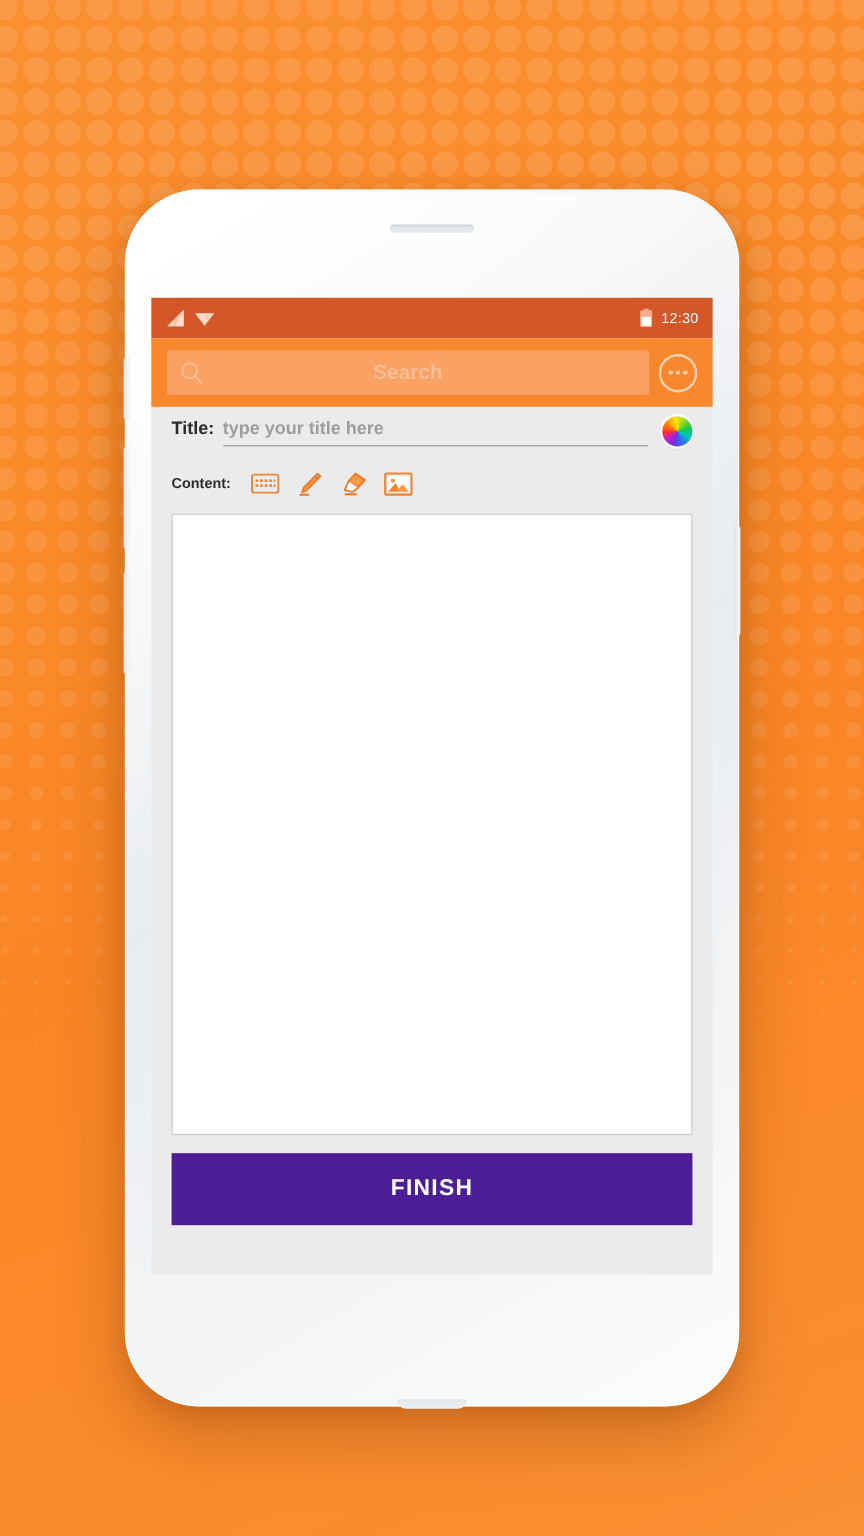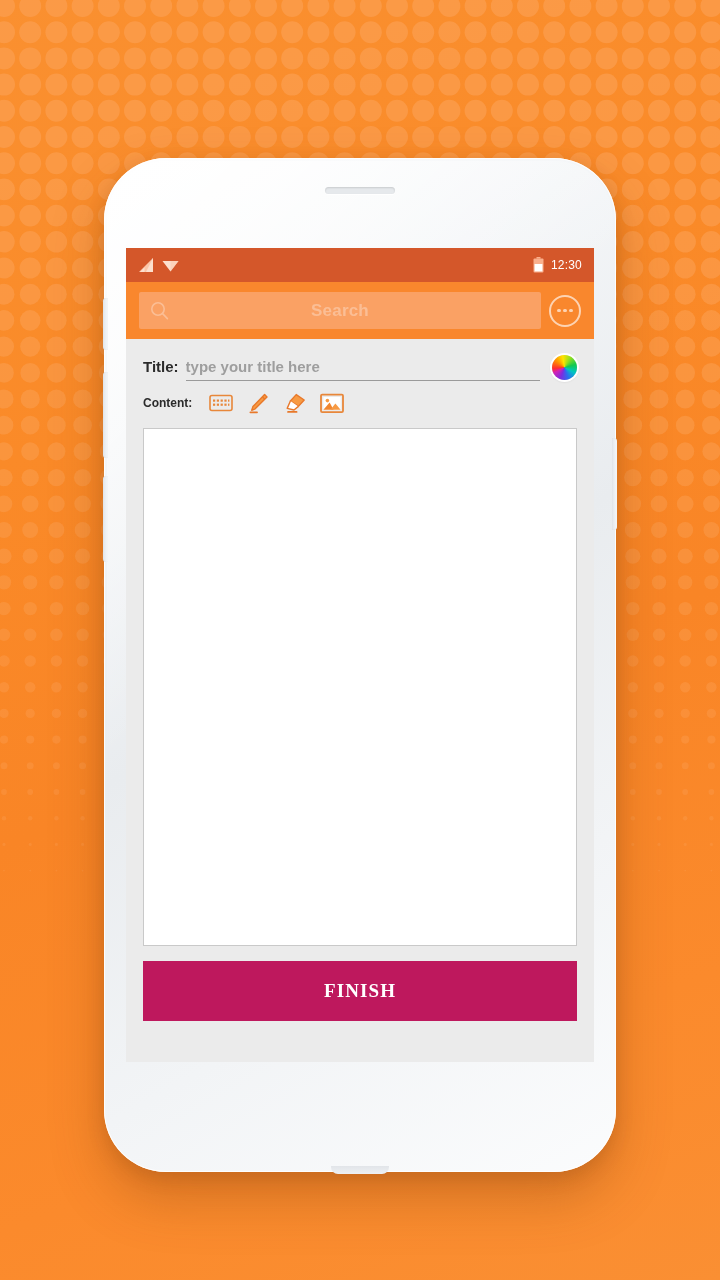--- a/index.html
+++ b/index.html
@@ -132,21 +132,21 @@
   }
   #overflow-button .dot {
     width: 3.5px; height: 3.5px; border-radius: 50%;
     background: #FDD3B2;
   }
 
   
   #app-body { padding: 0 17px; }
 
   #title-row {
-    display: flex; align-items: flex-end;
+    display: flex; align-items: center;
     height: 42px;
     gap: 0;
   }
   #title-label {
     font-size: 15px; font-weight: bold; color: #2b2b2b;
     padding-bottom: 6px;
   }
   #title-input-wrap {
     flex: 1;
     margin-left: 7px; margin-right: 12px;
@@ -193,24 +193,24 @@
     background: #FFFFFF;
     border: 1px solid #c9c9c9;
     margin-top: 3px;
   }
 
   #finish-button {
     display: block;
     width: 100%;
     height: 60px;
     margin-top: 15px;
-    background: #be185d;
+    background: #4c1d95;
     border: none;
     color: #FFFFFF;
-    font-family: Liberation Serif, serif;
+    font-family: Liberation Sans, sans-serif;
     font-size: 19px;
     font-weight: bold;
     letter-spacing: 1.1px;
   }
 </style>
 </head>
 <body>
 
 <div id="backdrop">
 

